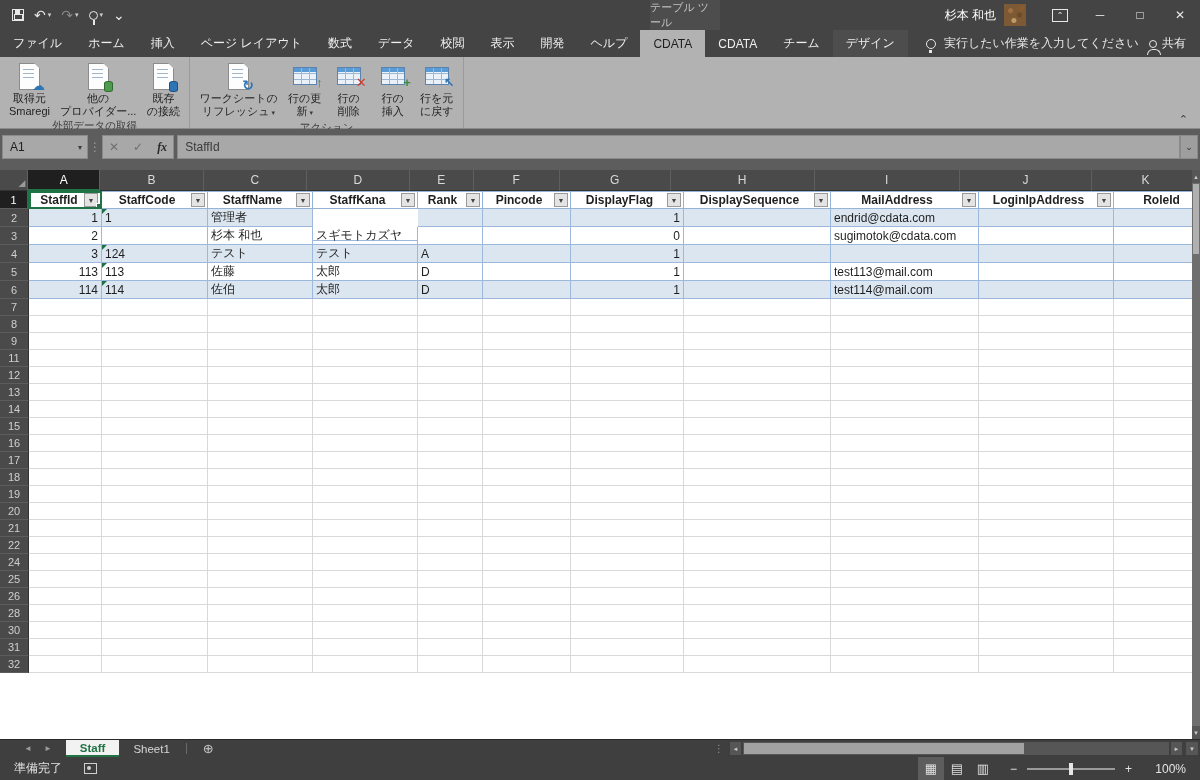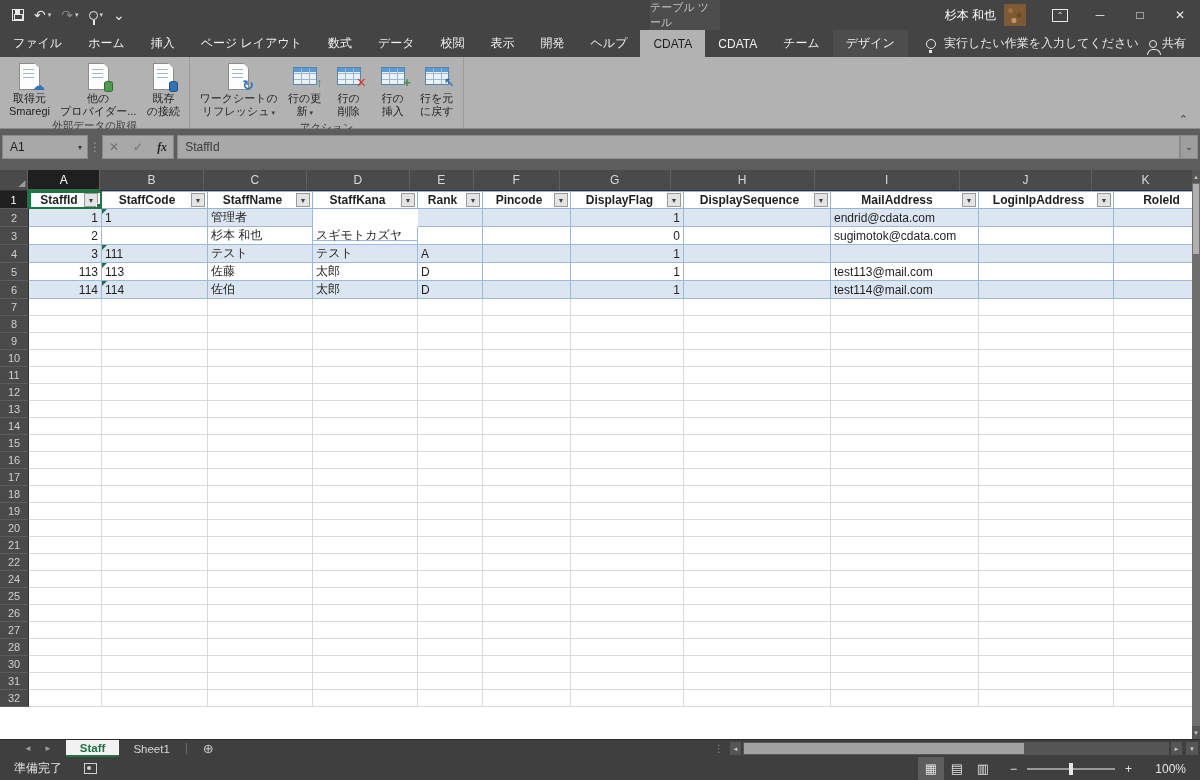--- a/index.html
+++ b/index.html
@@ -369,21 +369,21 @@
         <div class="cell tdata a-left" style="width: 88px;"></div>
         <div class="cell tdata a-right" style="width: 113px;">0</div>
         <div class="cell tdata a-right" style="width: 147px;"></div>
         <div class="cell tdata a-left" style="width: 148px;">sugimotok@cdata.com</div>
         <div class="cell tdata a-left" style="width: 135px;"></div>
         <div class="cell tdata a-right" style="width: 110px;"></div>
       </div>
       <div class="grow h18">
         <div class="rh">4</div>
         <div class="cell tdata a-right banded" style="width: 73px;">3</div>
-        <div class="cell tdata a-left banded tri" style="width: 106px;">111</div>
+        <div class="cell tdata a-left banded tri" style="width: 106px;">124</div>
         <div class="cell tdata a-left banded" style="width: 105px;">テスト</div>
         <div class="cell tdata a-left banded" style="width: 105px;">テスト</div>
         <div class="cell tdata a-left banded" style="width: 65px;">A</div>
         <div class="cell tdata a-left banded" style="width: 88px;"></div>
         <div class="cell tdata a-right banded" style="width: 113px;">1</div>
         <div class="cell tdata a-right banded" style="width: 147px;"></div>
         <div class="cell tdata a-left banded" style="width: 148px;"></div>
         <div class="cell tdata a-left banded" style="width: 135px;"></div>
         <div class="cell tdata a-right banded" style="width: 110px;"></div>
       </div>
@@ -451,34 +451,20 @@
         <div class="cell" style="width: 105px;"></div>
         <div class="cell" style="width: 65px;"></div>
         <div class="cell" style="width: 88px;"></div>
         <div class="cell" style="width: 113px;"></div>
         <div class="cell" style="width: 147px;"></div>
         <div class="cell" style="width: 148px;"></div>
         <div class="cell" style="width: 135px;"></div>
         <div class="cell" style="width: 110px;"></div>
       </div>
       <div class="grow">
-        <div class="rh">10</div>
-        <div class="cell" style="width: 73px;"></div>
-        <div class="cell" style="width: 106px;"></div>
-        <div class="cell" style="width: 105px;"></div>
-        <div class="cell" style="width: 105px;"></div>
-        <div class="cell" style="width: 65px;"></div>
-        <div class="cell" style="width: 88px;"></div>
-        <div class="cell" style="width: 113px;"></div>
-        <div class="cell" style="width: 147px;"></div>
-        <div class="cell" style="width: 148px;"></div>
-        <div class="cell" style="width: 135px;"></div>
-        <div class="cell" style="width: 110px;"></div>
-      </div>
-      <div class="grow">
         <div class="rh">11</div>
         <div class="cell" style="width: 73px;"></div>
         <div class="cell" style="width: 106px;"></div>
         <div class="cell" style="width: 105px;"></div>
         <div class="cell" style="width: 105px;"></div>
         <div class="cell" style="width: 65px;"></div>
         <div class="cell" style="width: 88px;"></div>
         <div class="cell" style="width: 113px;"></div>
         <div class="cell" style="width: 147px;"></div>
         <div class="cell" style="width: 148px;"></div>
@@ -662,34 +648,20 @@
         <div class="cell" style="width: 65px;"></div>
         <div class="cell" style="width: 88px;"></div>
         <div class="cell" style="width: 113px;"></div>
         <div class="cell" style="width: 147px;"></div>
         <div class="cell" style="width: 148px;"></div>
         <div class="cell" style="width: 135px;"></div>
         <div class="cell" style="width: 110px;"></div>
       </div>
       <div class="grow">
         <div class="rh">26</div>
-        <div class="cell" style="width: 73px;"></div>
-        <div class="cell" style="width: 106px;"></div>
-        <div class="cell" style="width: 105px;"></div>
-        <div class="cell" style="width: 105px;"></div>
-        <div class="cell" style="width: 65px;"></div>
-        <div class="cell" style="width: 88px;"></div>
-        <div class="cell" style="width: 113px;"></div>
-        <div class="cell" style="width: 147px;"></div>
-        <div class="cell" style="width: 148px;"></div>
-        <div class="cell" style="width: 135px;"></div>
-        <div class="cell" style="width: 110px;"></div>
-      </div>
-      <div class="grow">
-        <div class="rh">27</div>
         <div class="cell" style="width: 73px;"></div>
         <div class="cell" style="width: 106px;"></div>
         <div class="cell" style="width: 105px;"></div>
         <div class="cell" style="width: 105px;"></div>
         <div class="cell" style="width: 65px;"></div>
         <div class="cell" style="width: 88px;"></div>
         <div class="cell" style="width: 113px;"></div>
         <div class="cell" style="width: 147px;"></div>
         <div class="cell" style="width: 148px;"></div>
         <div class="cell" style="width: 135px;"></div>

